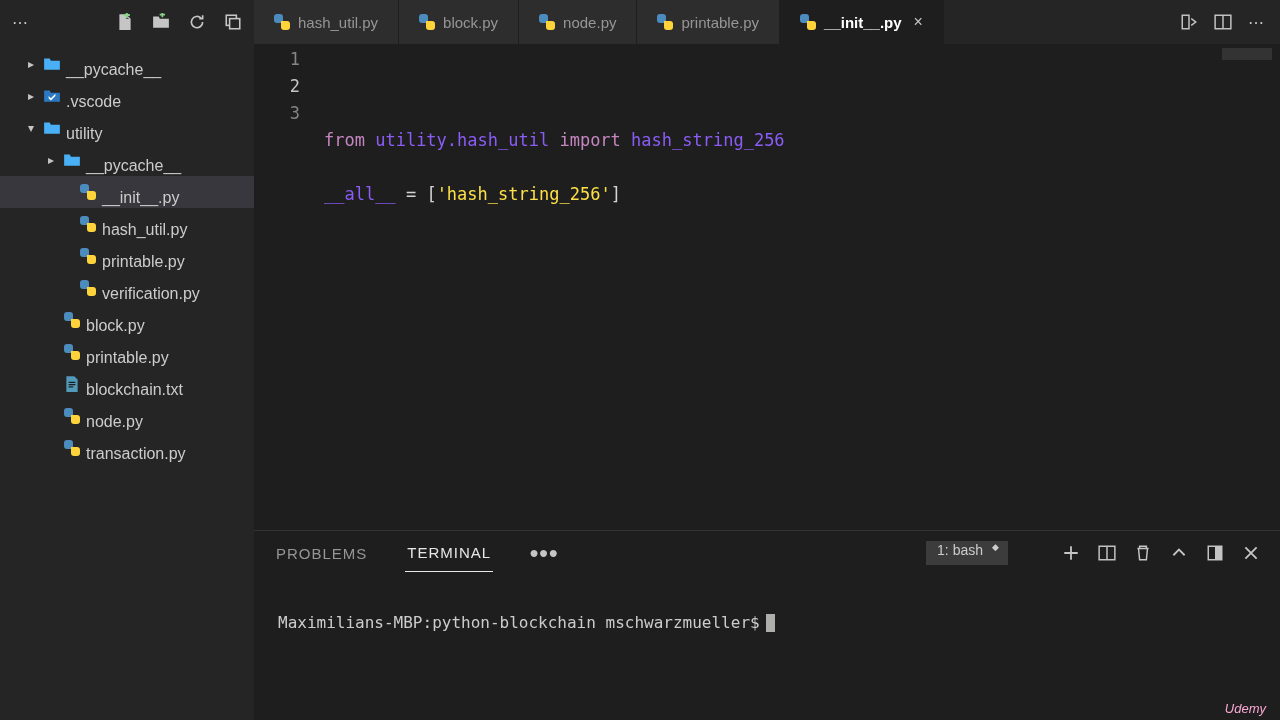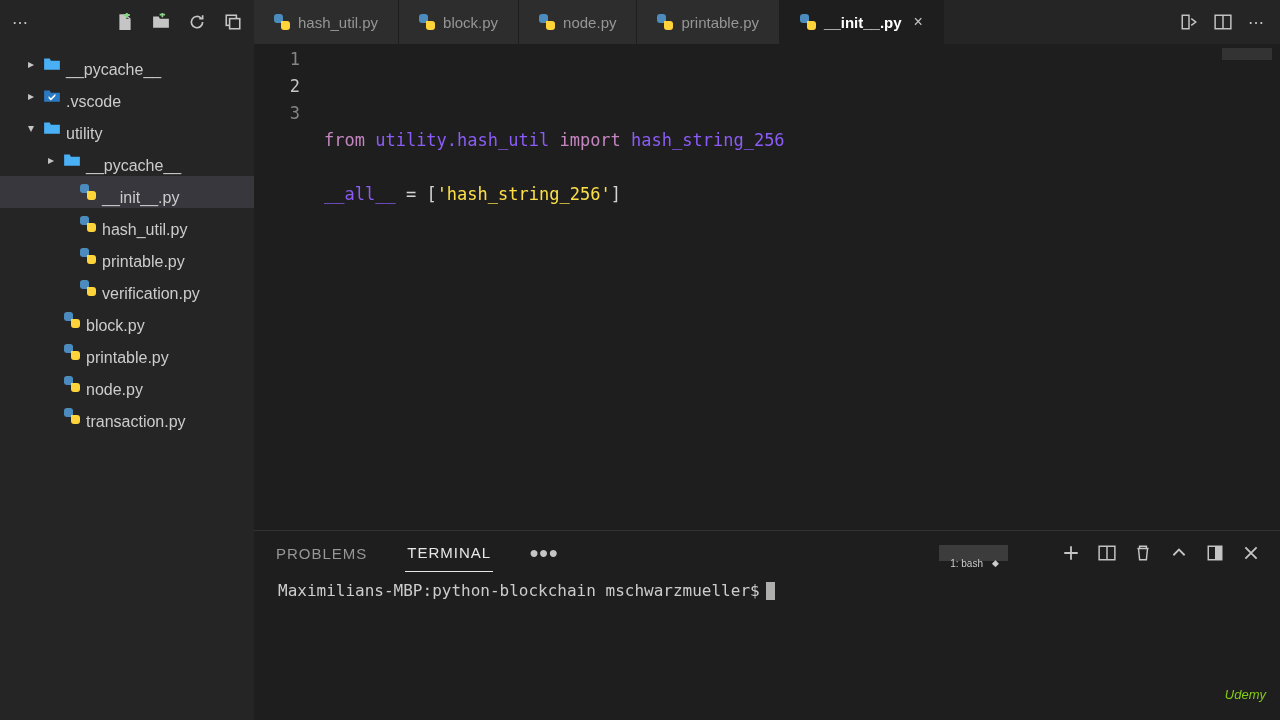--- a/index.html
+++ b/index.html
@@ -153,52 +153,53 @@
   cursor: pointer;
   padding: 10px 2px;
 }
 .panel-tab.active { color: #e7e7e7; border-bottom: 1px solid #e7e7e7; }
 .panel-tabs .dots { color: #c5c5c5; cursor: pointer; }
 .panel-tabs .spacer { flex: 1; }
 .term-select {
   background: #3c3c3c;
   color: #cccccc;
   border: 1px solid #3c3c3c;
-  height: 16px;
-  padding: 12px 24px 0 10px;
-  font-size: 10px;
+  height: 24px;
+  padding: 0 24px 0 10px;
+  font-size: 14px;
   position: relative;
 }
 .term-select::after {
   content: "◆";
   position: absolute;
   right: 8px;
   font-size: 9px;
 }
 .panel-actions { display: flex; gap: 18px; align-items: center; margin-left: 18px; }
 .terminal-body {
   flex: 1;
   padding: 6px 24px;
   font-family: "Menlo", "Consolas", monospace;
   font-size: 16px;
   color: #cccccc;
+  margin-top: 32px;
 }
 .cursor-blk {
   display: inline-block;
   width: 9px; height: 18px;
   background: #aeafad;
   vertical-align: text-bottom;
   margin-left: 6px;
 }
 .watermark {
   position: fixed;
-  right: 14px; bottom: 18px;
+  right: 14px; bottom: 4px;
   font-style: italic;
   font-size: 13px;
-  color: #84cc16;
+  color: #f9a8d4;
 }
 
 .svg { width: 18px; height: 18px; }
 .folder-ico { fill: #4ab0f5; }
 .py-ico { display:inline-block; width:16px; height:16px; position:relative; }
 .py-ico::before { content:""; position:absolute; width:9px;height:9px; background:#4B8BBE; border-radius:3px 3px 0 3px; top:0;left:0;}
 .py-ico::after { content:""; position:absolute; width:9px;height:9px; background:#FFD43B; border-radius:0 3px 3px 3px; bottom:0;right:0;}
 .txt-ico { fill:#519aba; }
 </style>
 </head>
@@ -347,20 +348,30 @@
           <span class="py-ico"></span>
         </span>
         <span class="label">block.py</span>
       </div>
       <div class="tree-row indent-2">
         <span class="arrow"></span>
         <span class="ficon">
           <span class="py-ico"></span>
         </span>
         <span class="label">printable.py</span>
+      </div>
+      <div class="tree-row indent-2">
+        <span class="arrow"></span>
+        <span class="ficon">
+          <svg class="svg" viewBox="0 0 16 16">
+            <path class="txt-ico" d="M3 1h7l3 3v11H3z"></path>
+            <path fill="#1e1e1e" d="M5 6h6v1H5zm0 2h6v1H5zm0 2h4v1H5z"></path>
+          </svg>
+        </span>
+        <span class="label">blockchain.txt</span>
       </div>
       <div class="tree-row indent-2">
         <span class="arrow"></span>
         <span class="ficon">
           <span class="py-ico"></span>
         </span>
         <span class="label">node.py</span>
       </div>
       <div class="tree-row indent-2">
         <span class="arrow"></span>

